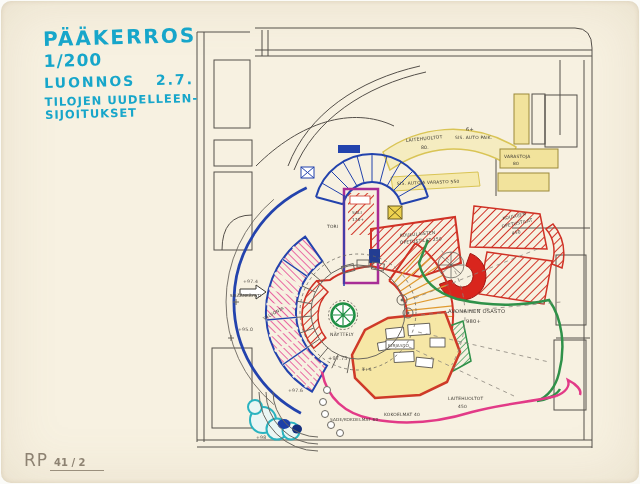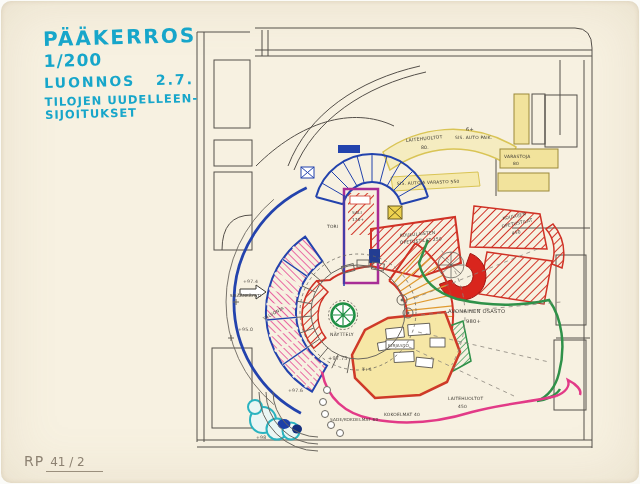--- a/index.html
+++ b/index.html
@@ -9,22 +9,22 @@
   svg.plan{position:absolute;left:0;top:0;width:640px;height:484px;}
   .title-block{position:absolute;left:44px;top:26px;color:#17a6ca;transform:rotate(-1.5deg);
                font-weight:bold;line-height:1.15;}
   .title-block div{white-space:pre;}
   .tl1{font-size:20px;letter-spacing:2px;}
   .tl2{font-size:17px;letter-spacing:1px;margin-top:1px;}
   .tl3{font-size:14px;letter-spacing:2px;margin-top:3px;}
   .tl4{font-size:11.5px;letter-spacing:1px;margin-top:5px;}
   .tl5{font-size:11.5px;letter-spacing:1px;}
   .signature{position:absolute;left:24px;bottom:14px;color:#8d8272;}
-  .sig-i{font-size:14px;letter-spacing:1px;}
-  .sig-n{font-size:12px;border-bottom:1px solid #9a8f7d;padding:0 18px 2px 4px;margin-left:2px;}
+  .sig-i{font-size:17px;letter-spacing:1px;}
+  .sig-n{font-size:10px;border-bottom:1px solid #9a8f7d;padding:0 18px 2px 4px;margin-left:2px;font-weight:bold;}
   text.lbl{font-family:"DejaVu Sans",sans-serif;fill:#3f3c35;letter-spacing:.2px;}
   text.elev{fill:#55504a;}
 </style>
 </head>
 <body>
 
 <div id="stage">
   <div class="paper"></div>
 
   <svg class="plan" viewBox="0 0 640 484">

